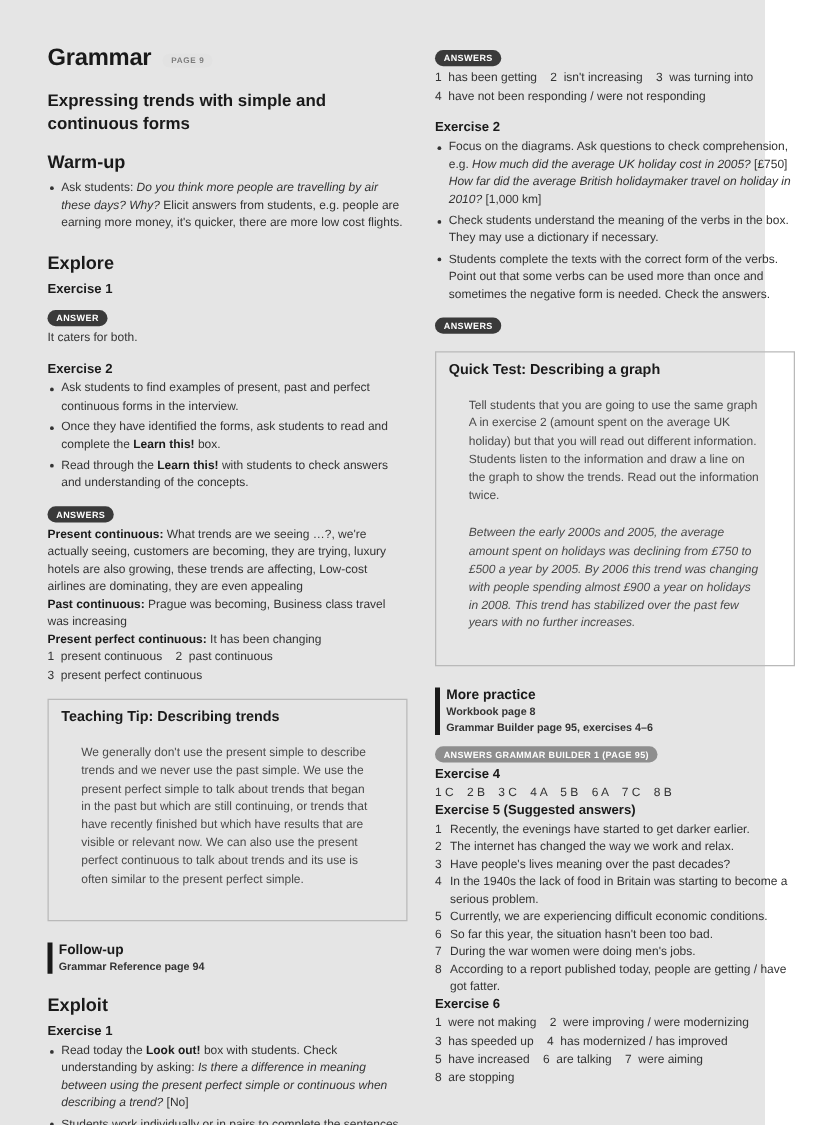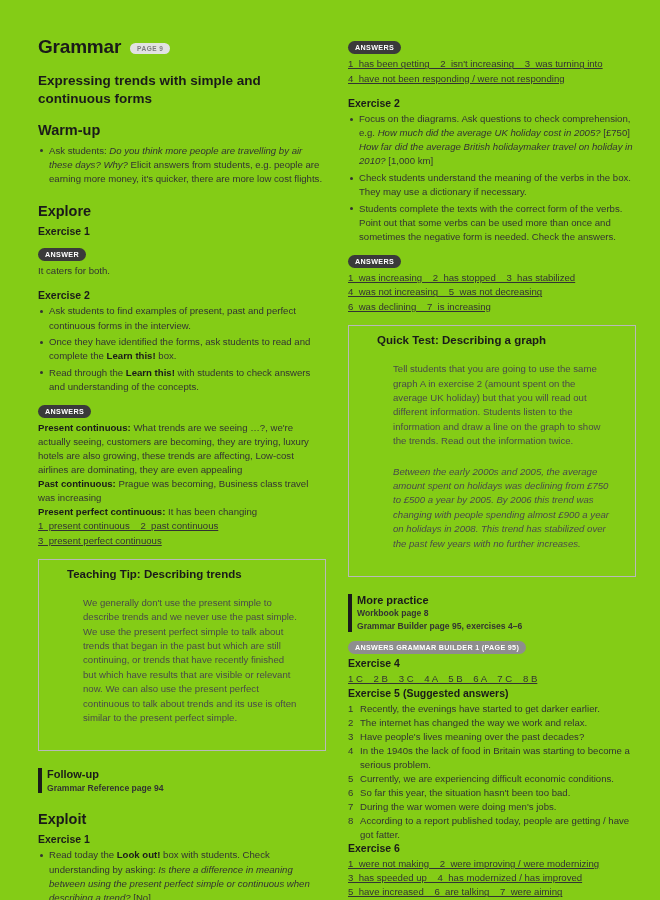--- a/index.html
+++ b/index.html
@@ -8,23 +8,23 @@
     width: 660px; height: 900px;
     background: #ffffff;
   }
   body {
     font-family: "Liberation Sans", sans-serif;
     color: #2a2a2a;
     -webkit-font-smoothing: antialiased;
   }
   .page {
     position: relative;
-    width: 660px; height: 900px;
+    width: 612px; height: 900px;
     padding: 36px 28px 20px 38px;
-    background: #84cc16;
+    background: #e5e5e5;
   }
   .cols {
     display: flex;
     gap: 22px;
     height: 100%;
   }
   .col {
     width: 288px;
     flex: 0 0 288px;
   }
@@ -120,42 +120,41 @@
     line-height: 1.46;
     color: #333;
   }
 
   
   .ansrow {
     font-size: 9.6px;
     line-height: 1.5;
     color: #333;
     white-space: pre;
-    text-decoration: underline;
   }
   .numlist {
     margin: 0; padding: 0;
     list-style: none;
   }
   .numlist li {
     position: relative;
     font-size: 9.6px;
     line-height: 1.46;
     padding-left: 12px;
     color: #333;
   }
   .numlist li .n {
     position: absolute;
     left: 0; top: 0;
   }
 
   
   .tipbox {
     border: 1px solid #b9b9b9;
-    padding: 8px 10px 9px 28px;
+    padding: 8px 10px 9px 10px;
     margin: 11px 0 0 0;
   }
   .tipbox .tip-title {
     font-size: 11.5px;
     font-weight: bold;
     color: #1a1a1a;
     margin: 0 0 3px 0;
   }
   .tipbox p {
     margin: 16px;
@@ -263,25 +262,20 @@
           <div class="ansrow">4  have not been responding / were not responding</div>
         </div>
 
       <h4 class="h-ex gap">Exercise 2</h4>
       <ul class="blist">
           <li><span>Focus on the diagrams. Ask questions to check comprehension, e.g. </span><span class="it">How much did the average UK holiday cost in 2005?</span><span> [£750] </span><span class="it">How far did the average British holidaymaker travel on holiday in 2010?</span><span> [1,000 km]</span></li>
           <li><span>Check students understand the meaning of the verbs in the box. They may use a dictionary if necessary.</span></li>
           <li><span>Students complete the texts with the correct form of the verbs. Point out that some verbs can be used more than once and sometimes the negative form is needed. Check the answers.</span></li>
         </ul>
       <div class="ans-badge">ANSWERS</div>
-      <div>
-          <div class="ansrow">1  was increasing    2  has stopped    3  has stabilized</div>
-          <div class="ansrow">4  was not increasing    5  was not decreasing</div>
-          <div class="ansrow">6  was declining    7  is increasing</div>
-        </div>
 
       <div class="tipbox">
         <div class="tip-title">Quick Test: Describing a graph</div>
         <p>Tell students that you are going to use the same graph A in exercise 2 (amount spent on the average UK holiday) but that you will read out different information. Students listen to the information and draw a line on the graph to show the trends. Read out the information twice.</p>
         <p class="it">Between the early 2000s and 2005, the average amount spent on holidays was declining from £750 to £500 a year by 2005. By 2006 this trend was changing with people spending almost £900 a year on holidays in 2008. This trend has stabilized over the past few years with no further increases.</p>
       </div>
 
       <div class="barblock">
         <div class="bb-title">More practice</div>
         <div>

